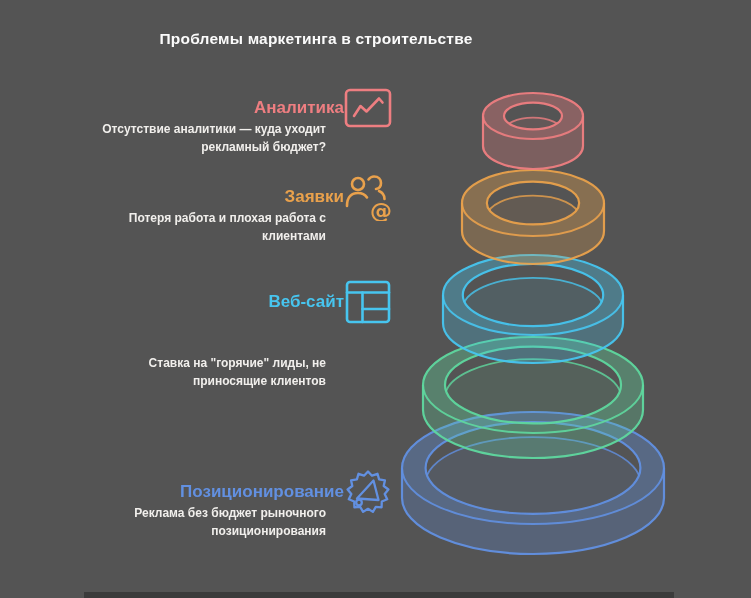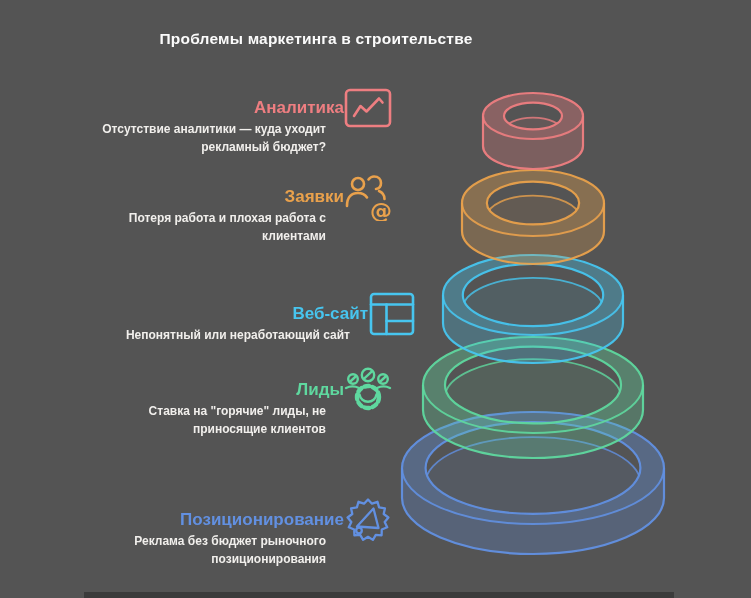--- a/index.html
+++ b/index.html
@@ -56,57 +56,39 @@
           <path d="M3,33 C3,23.5 8,20 14,20 C18,20 21,21.5 23,24.5"></path>
           <path d="M24.5,6.5 C26,4.5 28,3.5 30,3.5 C34.5,3.5 37,6.5 37,10 C37,13 35,15.5 32,16"></path>
           <path d="M35,18 C38.5,19.5 40.5,22.5 40.5,26"></path>
           <text x="37" y="45" text-anchor="middle" font-size="22" font-weight="bold" font-family="DejaVu Sans, sans-serif" fill="currentColor" stroke="none">@</text>
         </svg>
       </span>
     </div>
     <p class="section-desc">Потеря работа и плохая работа с клиентами</p>
   </div>
 
-  <div class="section" style="top: 290px; color: rgb(71, 197, 239); margin-left: 24px;">
+  <div class="section" style="top: 278px; color: rgb(71, 197, 239);">
     <div class="section-head">
       <h2 class="section-label">Веб-сайт</h2>
       <span class="icon-box">
         <svg width="48" height="48" viewBox="0 0 48 48" fill="none" stroke="currentColor" stroke-width="2.6" stroke-linecap="round" stroke-linejoin="round">
           <rect x="3" y="4" width="42" height="40" rx="3"></rect>
           <line x1="3" y1="14.5" x2="45" y2="14.5"></line>
           <line x1="18.5" y1="14.5" x2="18.5" y2="44"></line>
           <line x1="18.5" y1="31" x2="45" y2="31"></line>
         </svg>
       </span>
     </div>
-    <p class="section-desc">Непонятный или неработающий сайт</p>
   </div>
 
   <div class="section" style="top: 366px; color: rgb(95, 216, 159);">
-    <div class="section-head">
-      <h2 class="section-label">Лиды</h2>
-      <span class="icon-box">
-        <svg width="50" height="50" viewBox="0 0 48 48" fill="none" stroke="currentColor" stroke-width="2.4" stroke-linecap="round" stroke-linejoin="round">
-          <circle cx="9" cy="13" r="4.8"></circle>
-          <line x1="5.8" y1="16" x2="12.2" y2="10"></line>
-          <circle cx="24" cy="9" r="6.2"></circle>
-          <line x1="19.8" y1="12.8" x2="28.2" y2="5.2"></line>
-          <circle cx="39" cy="13" r="4.8"></circle>
-          <line x1="35.8" y1="16" x2="42.2" y2="10"></line>
-          <path d="M2,22 Q8.5,18.8 15,22"></path>
-          <path d="M33,22 Q39.5,18.8 46,22"></path>
-          <circle cx="24" cy="31" r="11" stroke-width="4.4" stroke-dasharray="4.6 3.4"></circle>
-          <path d="M15.5,28.5 A8.6,8.6 0 0 0 32.5,28.5"></path>
-        </svg>
-      </span>
-    </div>
     <p class="section-desc">Ставка на "горячие" лиды, не приносящие клиентов</p>
   </div>
 
-  <div class="section" style="top: 496px; color: rgb(98, 144, 225); align-items: flex-end;">
+  <div class="section" style="top: 468px; color: rgb(98, 144, 225); align-items: flex-end;">
     <div class="section-head">
       <h2 class="section-label">Позиционирование</h2>
       <span class="icon-box">
         <svg width="52" height="52" viewBox="0 0 48 48" fill="none" stroke="currentColor" stroke-width="2.3" stroke-linecap="round" stroke-linejoin="round">
           <path id="badge-star" d="M24.0,3.5L28.0,7.7L33.5,5.8L35.1,11.4L40.9,12.4L39.7,18.0L44.4,21.5L40.7,26.0L43.2,31.3L37.8,33.5L37.6,39.3L31.8,38.9L28.9,43.9L24.0,40.8L19.1,43.9L16.2,38.9L10.4,39.3L10.2,33.5L4.8,31.3L7.3,26.0L3.6,21.5L8.3,18.0L7.1,12.4L12.9,11.4L14.5,5.8L20.0,7.7Z"></path>
           <path d="M13,30.5 L29.5,12.5 L34.5,32 Z"></path>
           <circle cx="15" cy="34.5" r="2.8"></circle>
         </svg>
       </span>
     </div>

